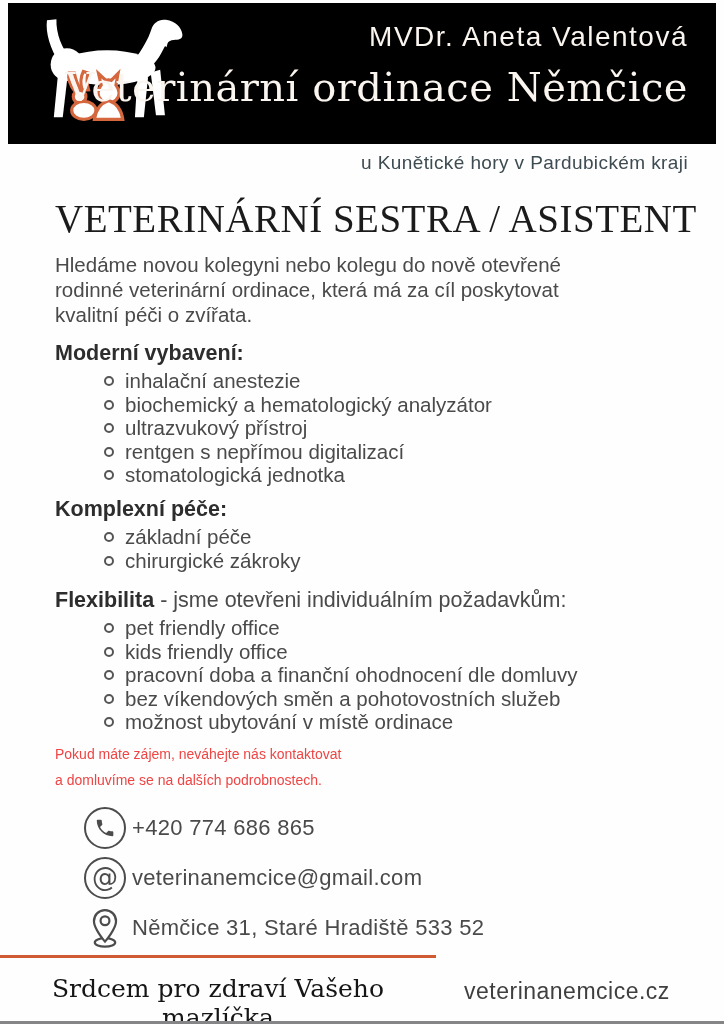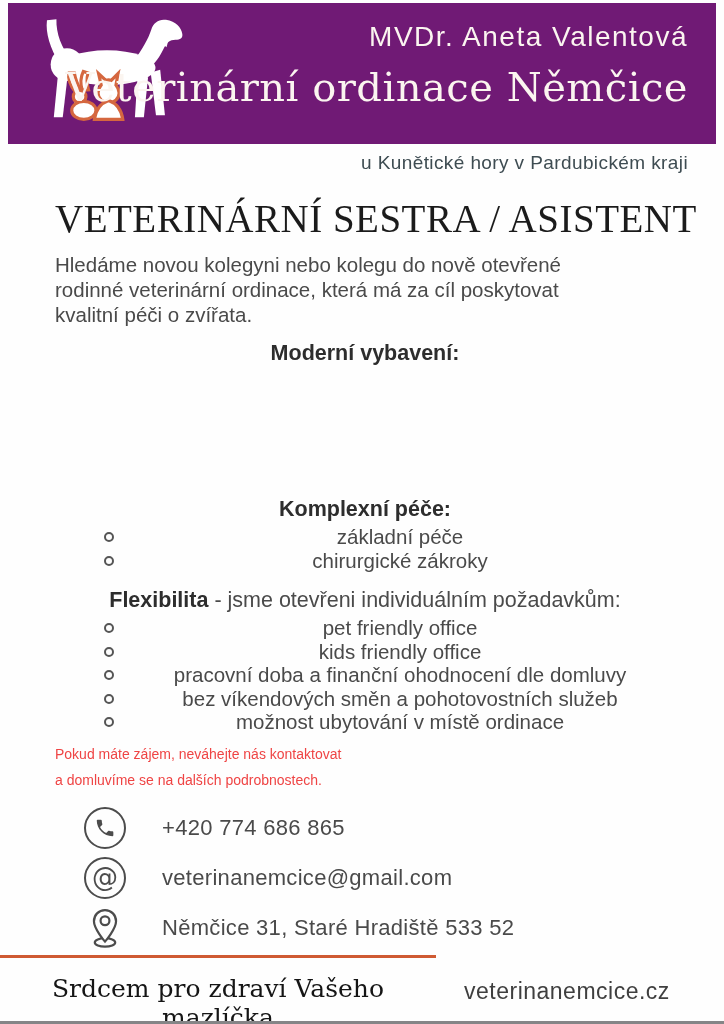--- a/index.html
+++ b/index.html
@@ -2,53 +2,53 @@
 <html><head>
 <meta charset="utf-8">
 <style>
   html,body{margin:0;padding:0;background:#e9e9e7;}
   .page{
     position:relative; width:724px; height:1024px; background:#fefefe;
     overflow:hidden; font-family:"Liberation Sans", sans-serif;
     border-right:1px solid #e2e2e4;
   }
   
-  .header{position:absolute; top:3px; left:8px; right:8px; height:141px; background:#701a75;}
+  .header{position:absolute; top:3px; left:8px; right:8px; height:141px; background:#000000;}
   .logo{position:absolute; left:20px; top:11px; width:158px; height:118px;}
   .header-text{position:absolute; right:28px; top:16px; text-align:right; color:#fbf5f0;}
   .doctor-name{font-size:28px; font-weight:400; letter-spacing:1.5px; line-height:1.3;}
   .clinic-name{font-family:"DejaVu Serif", serif; font-size:40px; line-height:1.2; margin-top:8px; letter-spacing:0.5px;}
   
   .subtitle{position:absolute; top:152px; right:36px; font-size:19px; color:#3e4c52; letter-spacing:0.4px;}
   
   .job-title{position:absolute; top:196px; left:55px; margin:0;
     font-family:"Liberation Serif", serif; font-weight:500; font-size:39px;
     color:#1b1b1b; letter-spacing:0.5px;}
   
   .intro{position:absolute; top:252px; left:55px; width:600px;
     font-size:20.5px; line-height:25px; color:#4a4a4a;}
-  .section{position:absolute; left:55px; width:620px;text-align:center;}
+  .section{position:absolute; left:55px; width:620px;}
   .sec-1{top:341px;} .sec-2{top:497px;} .sec-3{top:588px;}
   .section h2{margin:0 0 3px 0; font-size:21.5px; color:#2d2d2d; font-weight:bold; line-height:25px;}
   .section h2 .suffix{font-weight:normal; color:#4a4a4a;}
   .section ul{margin:0; padding:0 0 0 70px; list-style:none;}
   .section li{position:relative; font-size:20.5px; line-height:23.5px; color:#4a4a4a;}
   .section li::before{content:""; position:absolute; left:-21px; top:7px;
     width:6px; height:6px; border:2px solid #555; border-radius:50%;}
   .closing{position:absolute; top:741px; left:55px;
     font-size:14px; line-height:26px; color:#ef4444;}
   .closing span{display:block;}
   
   .contacts{position:absolute; top:803px; left:82px;}
   .contact-row{display:flex; align-items:center; height:50px;}
   .contact-icon{width:46px; height:46px; display:flex; align-items:center; justify-content:center; flex:0 0 46px;}
   .round{width:42px; height:42px; border:2.5px solid #4c4c4c; border-radius:50%;
     display:flex; align-items:center; justify-content:center; box-sizing:border-box;}
   .at-glyph{font-size:26px; color:#4c4c4c; font-family:"DejaVu Sans", sans-serif; margin-top:-2px;}
-  .contact-text{margin-left:34px; font-size:22px; color:#4a4a4a; letter-spacing:0.3px;}
+  .contact-text{margin-left:4px; font-size:22px; color:#4a4a4a; letter-spacing:0.3px;}
   
   .footer-rule{position:absolute; top:955px; left:0; width:436px; height:3px; background:#cf5a33;}
   .slogan{position:absolute; top:974px; left:0; width:436px; text-align:center;
     font-family:"DejaVu Serif", serif; font-size:25px; color:#151515;}
   .website{position:absolute; top:978px; left:464px; font-size:23px; color:#3f3f3f; letter-spacing:0.5px;text-align:right;}
   .scan-bottom{position:absolute; left:0; right:0; bottom:0; height:3px; background:#858587;}
   svg{display:block;}
 </style>
 </head>
 <body>
@@ -100,20 +100,27 @@
   <h1 class="job-title">VETERINÁRNÍ SESTRA / ASISTENT</h1>
 
   <div class="intro">
     <span style="display:block">Hledáme novou kolegyni nebo kolegu do nově otevřené</span>
     <span style="display:block">rodinné veterinární ordinace, která má za cíl poskytovat</span>
     <span style="display:block">kvalitní péči o zvířata.</span>
   </div>
 
   <div class="section sec-1">
     <h2><span>Moderní vybavení:</span><span class="suffix"></span></h2>
+    <ul>
+      <li>inhalační anestezie</li>
+      <li>biochemický a hematologický analyzátor</li>
+      <li>ultrazvukový přístroj</li>
+      <li>rentgen s nepřímou digitalizací</li>
+      <li>stomatologická jednotka</li>
+    </ul>
   </div>
 
   <div class="section sec-2">
     <h2><span>Komplexní péče:</span><span class="suffix"></span></h2>
     <ul>
       <li>základní péče</li>
       <li>chirurgické zákroky</li>
     </ul>
   </div>
 

